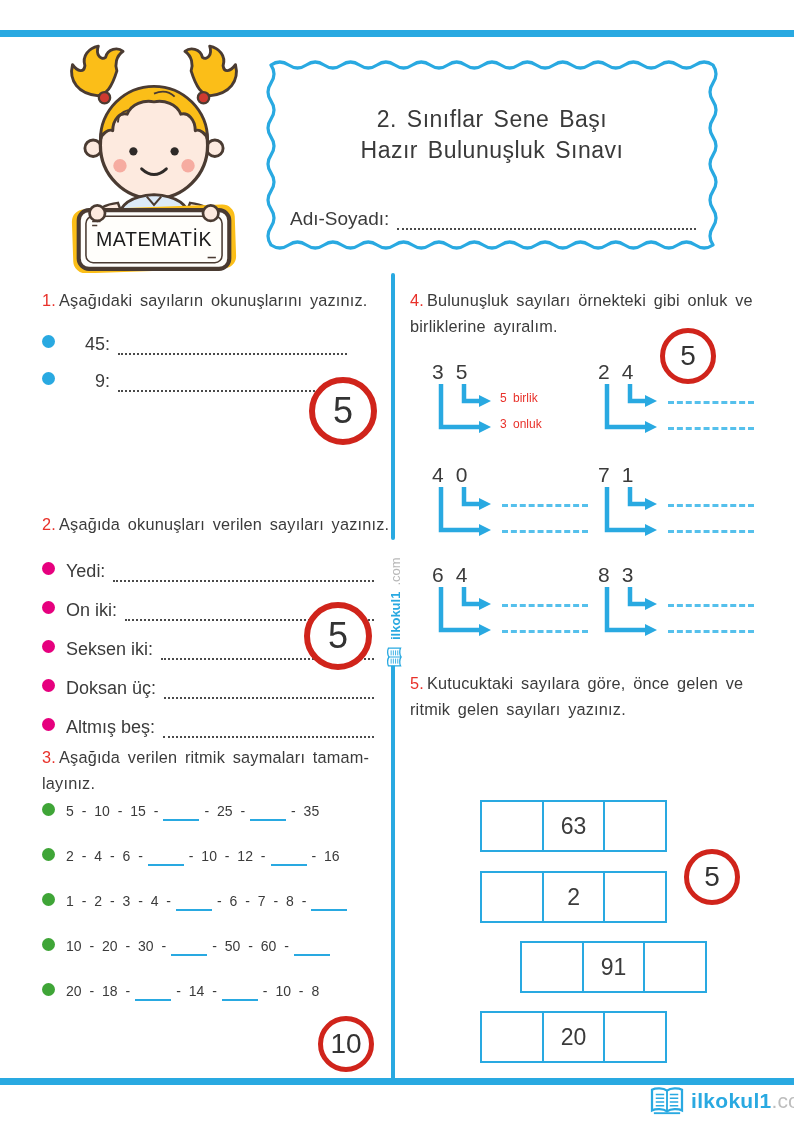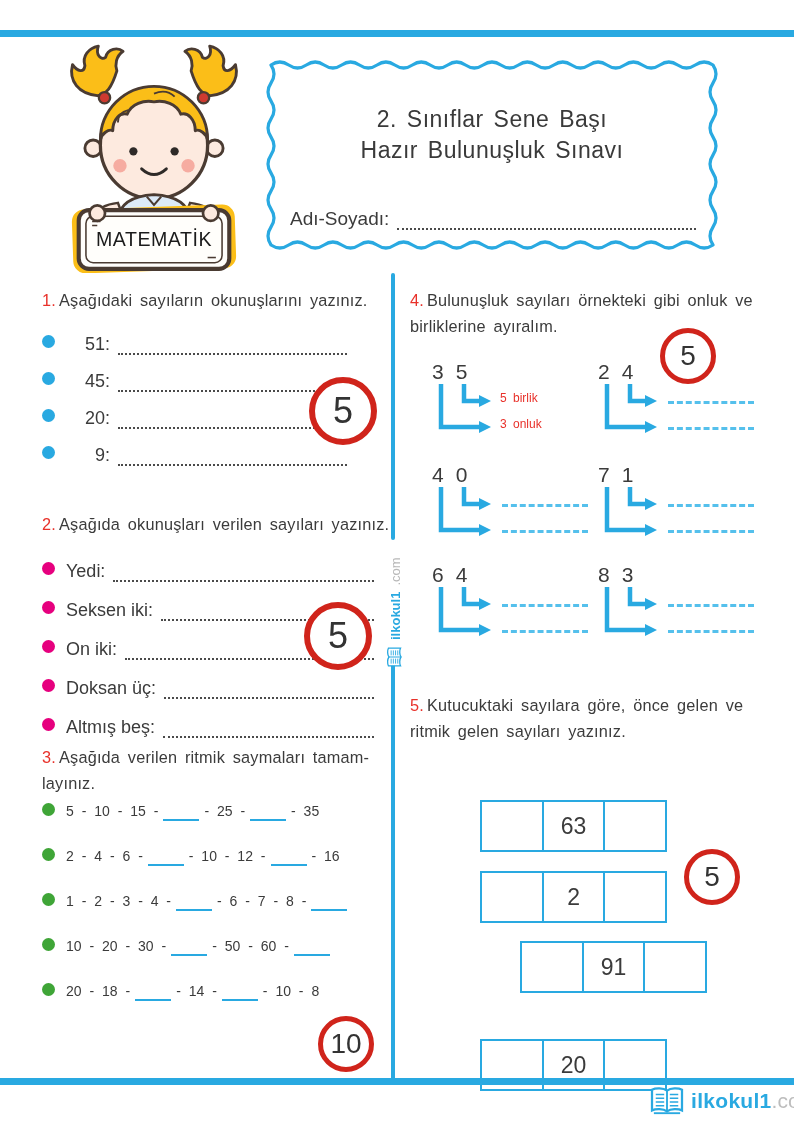--- a/index.html
+++ b/index.html
@@ -145,31 +145,21 @@
     <span class="wm-name">ilkokul1</span>
       <span class="wm-tld">.com</span>
   </div>
 
   <div class="qtitle q1t" style="left:42px;top:287px;width:350px;">
     <span class="qnum">1.</span><span>Aşağıdaki sayıların okunuşlarını yazınız.</span>
   </div>
   <div class="fill-items q1" style="left:42px;top:318px;width:305px;">
     <div class="fill-row" style="height:37px;">
       <span class="dot q1dot"></span>
-      <span class="num-label">51:</span>
-      <span class="dotline"></span>
-    </div>
-    <div class="fill-row" style="height:37px;">
-      <span class="dot q1dot"></span>
       <span class="num-label">45:</span>
-      <span class="dotline"></span>
-    </div>
-    <div class="fill-row" style="height:37px;">
-      <span class="dot q1dot"></span>
-      <span class="num-label">20:</span>
       <span class="dotline"></span>
     </div>
     <div class="fill-row" style="height:37px;">
       <span class="dot q1dot"></span>
       <span class="num-label">9:</span>
       <span class="dotline"></span>
     </div>
   </div>
   <div class="score big" style="left:309px;top:377px;">
     <span>5</span>
@@ -179,26 +169,26 @@
     <span class="qnum">2.</span><span>Aşağıda okunuşları verilen sayıları yazınız.</span>
   </div>
   <div class="fill-items q2" style="left:42px;top:543px;width:332px;">
     <div class="fill-row" style="height:39px;">
       <span class="dot q2dot"></span>
       <span class="num-label">Yedi:</span>
       <span class="dotline"></span>
     </div>
     <div class="fill-row" style="height:39px;">
       <span class="dot q2dot"></span>
+      <span class="num-label">On iki:</span>
+      <span class="dotline"></span>
+    </div>
+    <div class="fill-row" style="height:39px;">
+      <span class="dot q2dot"></span>
       <span class="num-label">Seksen iki:</span>
-      <span class="dotline"></span>
-    </div>
-    <div class="fill-row" style="height:39px;">
-      <span class="dot q2dot"></span>
-      <span class="num-label">On iki:</span>
       <span class="dotline"></span>
     </div>
     <div class="fill-row" style="height:39px;">
       <span class="dot q2dot"></span>
       <span class="num-label">Doksan üç:</span>
       <span class="dotline"></span>
     </div>
     <div class="fill-row" style="height:39px;">
       <span class="dot q2dot"></span>
       <span class="num-label">Altmış beş:</span>
@@ -332,41 +322,41 @@
     <svg class="arrows" width="64" height="56" viewBox="0 0 64 56">
       <path class="arw" d="M31 0 V17 H46"></path>
         <polygon class="arwhead" points="46,11 58,17 46,23"></polygon>
       <path class="arw" d="M8 0 V43 H46"></path>
         <polygon class="arwhead" points="46,37 58,43 46,49"></polygon>
     </svg>
     <div class="dash dash1"></div>
     <div class="dash dash2"></div>
   </div>
 
-  <div class="qtitle" style="left:410px;top:692px;width:365px;">
+  <div class="qtitle" style="left:410px;top:670px;width:365px;">
     <span class="qnum">5.</span><span>Kutucuktaki sayılara göre, önce gelen ve</span><br>
     <span>ritmik gelen sayıları yazınız.</span>
   </div>
 
   <div class="boxrow" style="top:800px;">
     <div class="cell"></div>
     <div class="cell">63</div>
     <div class="cell"></div>
   </div>
   <div class="boxrow" style="top:871px;">
     <div class="cell"></div>
     <div class="cell">2</div>
     <div class="cell"></div>
   </div>
   <div class="boxrow" style="top:941px;margin-left:40px;">
     <div class="cell"></div>
     <div class="cell">91</div>
     <div class="cell"></div>
   </div>
-  <div class="boxrow" style="top:1011px;margin-top:28px;">
+  <div class="boxrow" style="top:1011px;">
     <div class="cell"></div>
     <div class="cell">20</div>
     <div class="cell"></div>
   </div>
   <div class="score small" style="left:684px;top:849px;">
     <span>5</span>
   </div>
 
   <div class="bar bottom-bar"></div>
 

